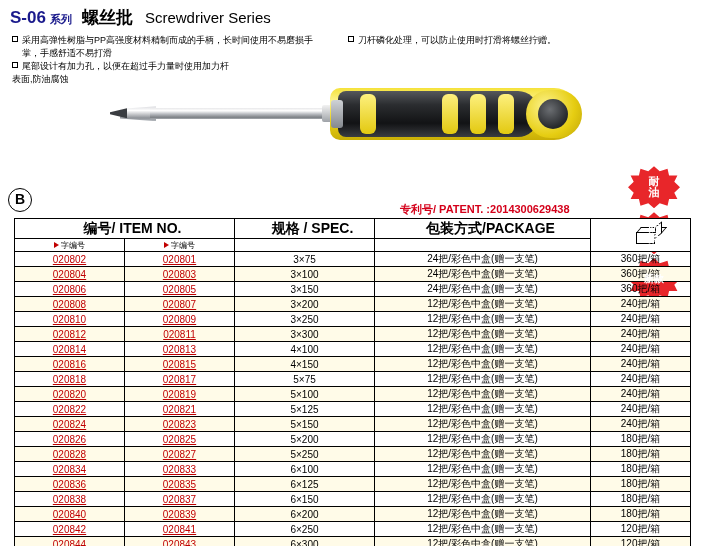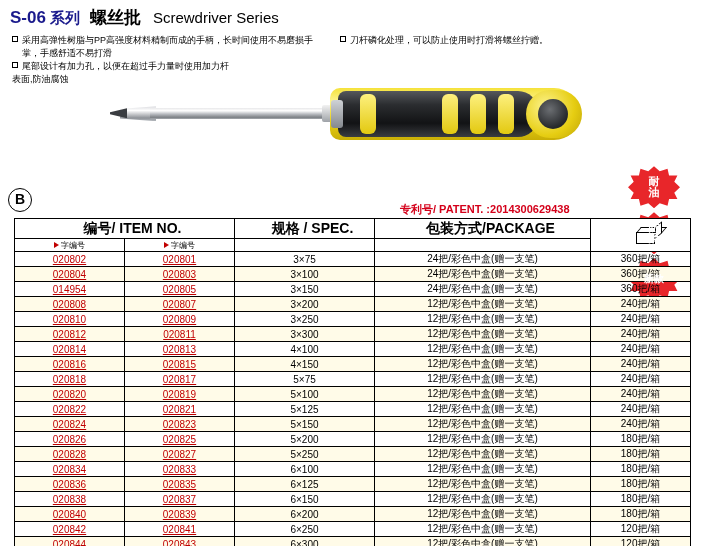--- a/index.html
+++ b/index.html
@@ -23,41 +23,41 @@
     gap: 4px;
     white-space: nowrap;
   }
   .title-code {
     font-size: 17px;
     font-weight: bold;
     color: #1a1a8c;
     letter-spacing: 0px;
   }
   .title-cn-suffix {
-    font-size: 15px;
+    font-size: 11px;
     font-weight: bold;
     color: #1a1a8c;
   }
   .title-cn {
     font-size: 17px;
     font-weight: bold;
     color: #000;
     margin-left: 6px;
   }
   .title-en {
     font-size: 15px;
     color: #000;
     margin-left: 8px;
   }
 
   
   .specs {
     display: flex;
     margin-top: 5px;
-    gap: 18px;
+    gap: 26px;
     padding-left: 2px;
   }
   .spec-col {
     width: 310px;
   }
   .spec-item {
     display: flex;
     align-items: flex-start;
     font-size: 9px;
     line-height: 1.45;
@@ -437,21 +437,21 @@
           <td>360把/箱</td>
         </tr>
         <tr class="row-alt">
           <td>020804</td>
           <td>020803</td>
           <td>3×100</td>
           <td>24把/彩色中盒(赠一支笔)</td>
           <td>360把/箱</td>
         </tr>
         <tr>
-          <td>014954</td>
+          <td>020806</td>
           <td>020805</td>
           <td>3×150</td>
           <td>24把/彩色中盒(赠一支笔)</td>
           <td>360把/箱</td>
         </tr>
         <tr class="row-alt">
           <td>020808</td>
           <td>020807</td>
           <td>3×200</td>
           <td>12把/彩色中盒(赠一支笔)</td>

